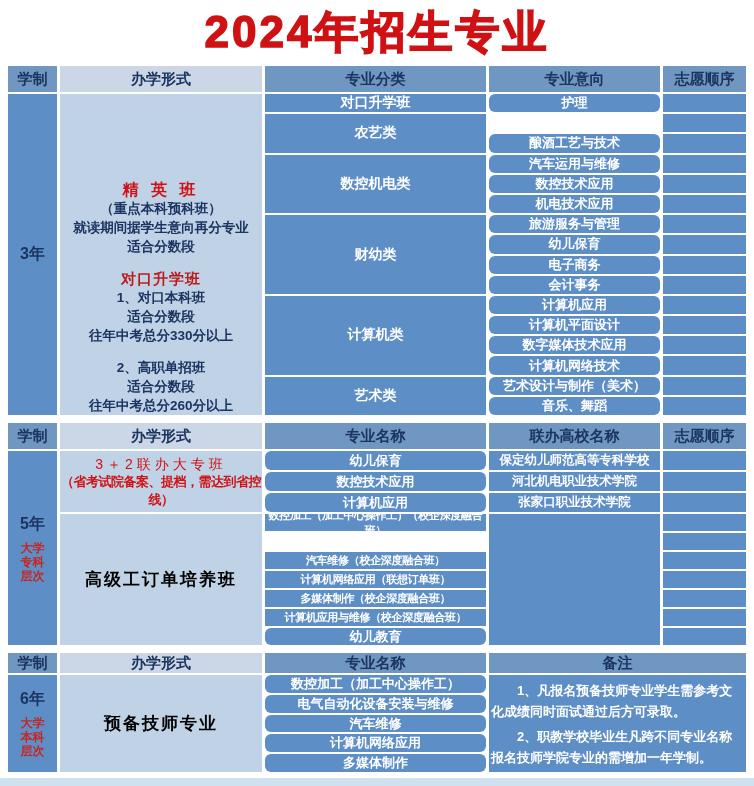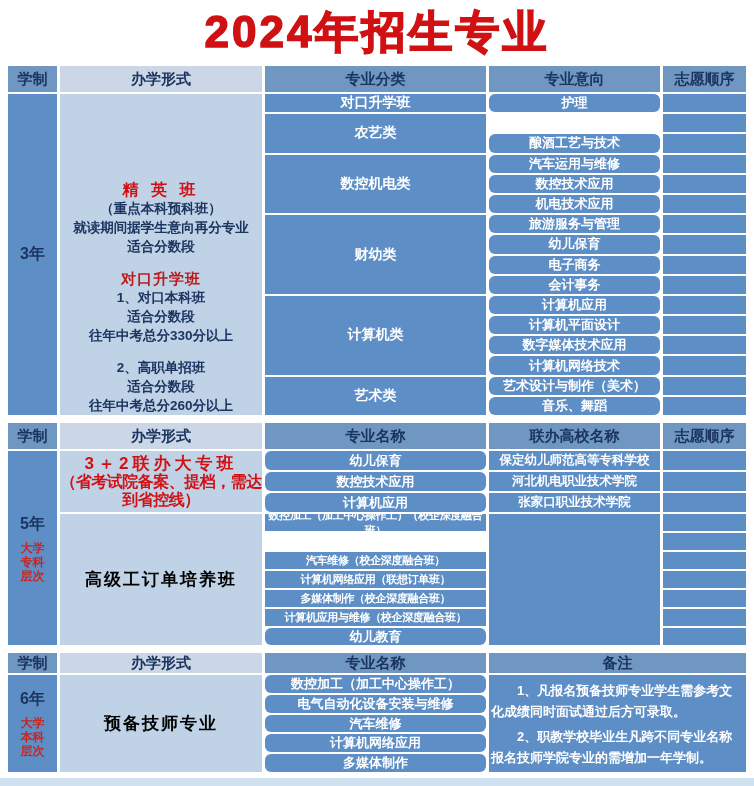--- a/index.html
+++ b/index.html
@@ -34,22 +34,22 @@
   .fs11{font-size:11px;letter-spacing:-0.3px;}
   .duration-cell{flex-direction:column;color:#1b3560;font-weight:bold;font-size:16px;gap:6px;}
   .level-lines{display:flex;flex-direction:column;line-height:14px;}
   .level-lines span{color:#c9241e;font-size:12px;font-weight:bold;}
   .form-cell{flex-direction:column;justify-content:flex-end;line-height:19px;
              color:#1b3560;font-weight:bold;font-size:13.5px;}
   .red-big{color:#cf1215;font-size:16px;font-weight:900;letter-spacing:4px;}
   .red-mid{color:#b91c1c;font-size:15px;font-weight:900;letter-spacing:1px;}
   .gap-above{margin-top:13px;}
   .joint-cell{flex-direction:column;line-height:18px;}
-  .joint-title{color:#cf1215;font-size:17px;font-weight:700;letter-spacing:4px;}
-  .joint-note{color:#cf1215;font-size:16px;font-weight:bold;letter-spacing:-0.5px;}
+  .joint-title{color:#cf1215;font-size:14px;font-weight:400;letter-spacing:4px;}
+  .joint-note{color:#cf1215;font-size:13px;font-weight:bold;letter-spacing:-0.5px;}
   .senior-title{color:#000000;font-size:17px;font-weight:900;letter-spacing:2px;}
   .remark-cell{flex-direction:column;align-items:stretch;text-align:left;
                padding:4px 2px;font-size:13px;line-height:21px;}
   .remark-cell p{margin:2px 0;text-indent:2em;}
   .bottom-strip{position:absolute;left:0;bottom:0;width:754px;height:8px;background:#cfe0ef;}
 </style>
 </head>
 <body>
 
 <div class="page-title">2024年招生专业</div>

